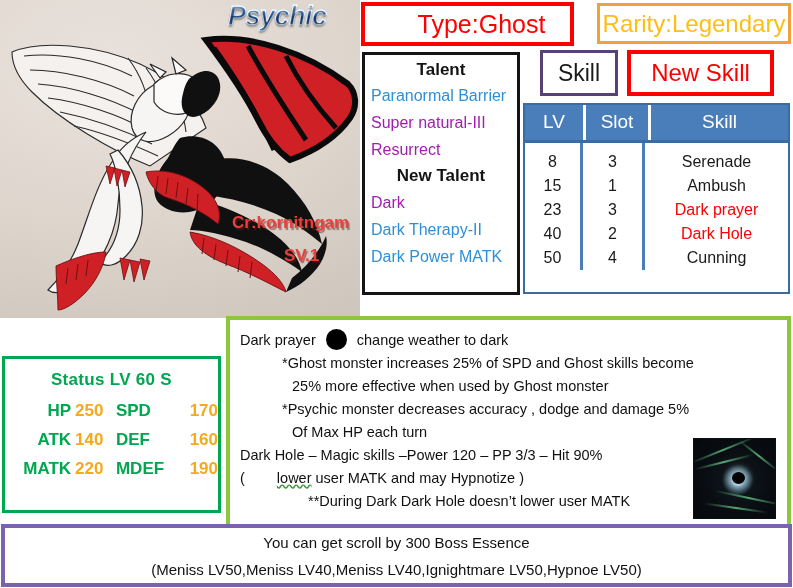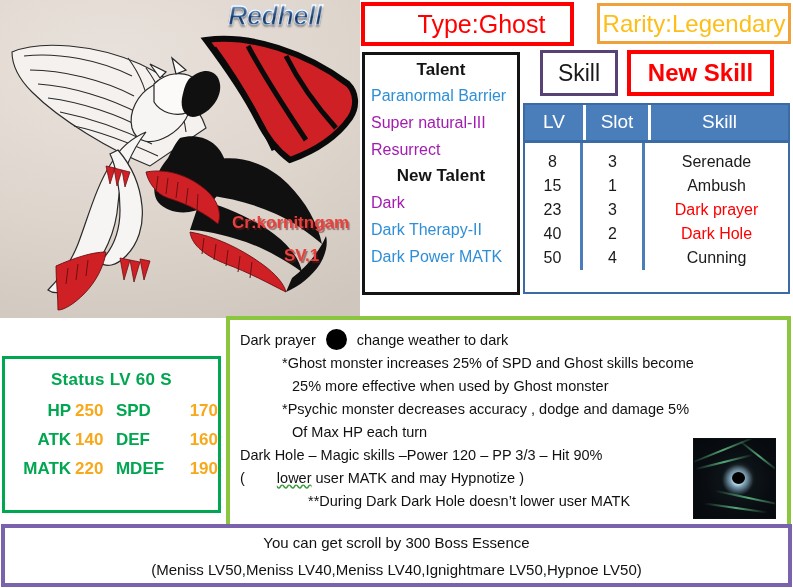--- a/index.html
+++ b/index.html
@@ -46,21 +46,21 @@
   .chip{
     position:absolute;background:#fff;display:flex;align-items:center;justify-content:center;
     box-sizing:border-box;
   }
   .chip-type{left:361px;top:2px;width:213px;height:44px;border:4px solid #ff0000;}
   .chip-type span{font-size:25px;color:#ff0000;margin-left:28px;}
   .chip-rarity{left:597px;top:3px;width:194px;height:41px;border:3px solid #f0a13c;}
   .chip-rarity span{font-size:24px;color:#fcbe17;}
   .chip-skill{left:540px;top:50px;width:78px;height:46px;border:3px solid #584273;}
   .chip-skill span{font-size:23px;color:#1a1a1a;}
-  .chip-newskill{left:627px;top:50px;width:147px;height:46px;border:4px solid #ff0000;font-weight:bold;}
+  .chip-newskill{left:627px;top:50px;width:147px;height:46px;border:4px solid #ff0000;}
   .chip-newskill span{font-size:24px;color:#ff0000;}
 
   
   .talent-panel{
     position:absolute;left:362px;top:52px;width:158px;height:243px;
     background:#ffffff;border:3px solid #141414;box-sizing:border-box;
     padding:4px 0 0 0;
   }
   .talent-head{
     text-align:center;font-size:17px;font-weight:bold;color:#141414;
@@ -228,21 +228,21 @@
         <path d="M240 256 L238 272"></path>
           <path d="M252 262 L250 278"></path>
         <path d="M68 268 L66 284"></path>
           <path d="M78 264 L76 280"></path>
           <path d="M88 260 L86 276"></path>
       </g>
 
       <path d="M286 292 C300 286 312 276 320 264 C326 254 328 244 326 236 C320 250 308 266 292 278 Z" fill="#101010"></path>
     </svg>
 
-    <div class="title-word">Redhell</div>
+    <div class="title-word">Psychic</div>
     <div class="credit">Cr:kornitngam</div>
     <div class="version">SV.1</div>
   </div>
 
   <div class="chip chip-type">
     <span>Type:Ghost</span>
   </div>
   <div class="chip chip-rarity">
     <span>Rarity:Legendary</span>
   </div>

